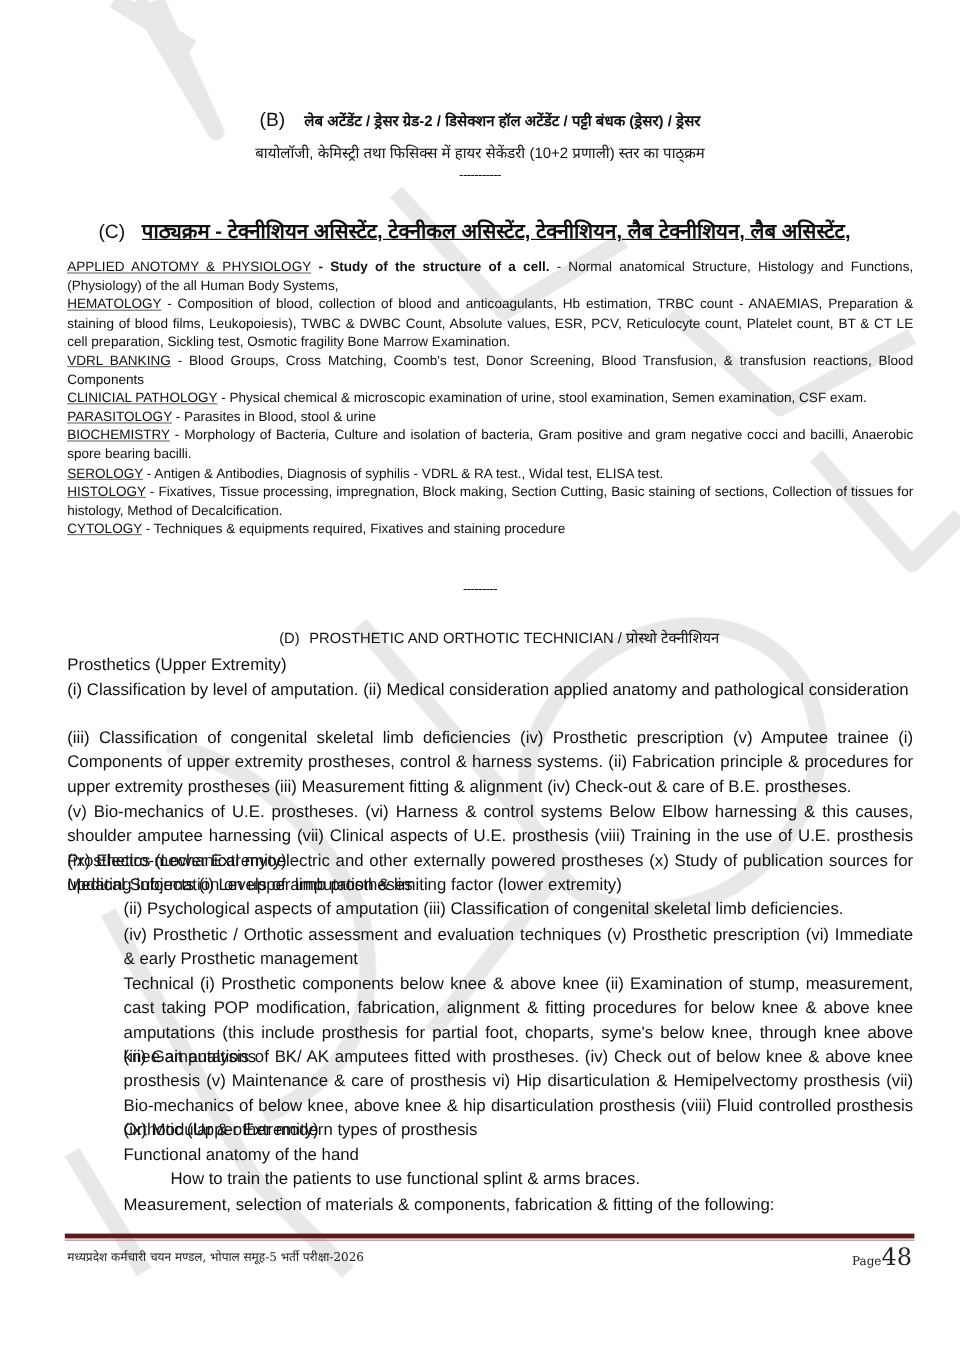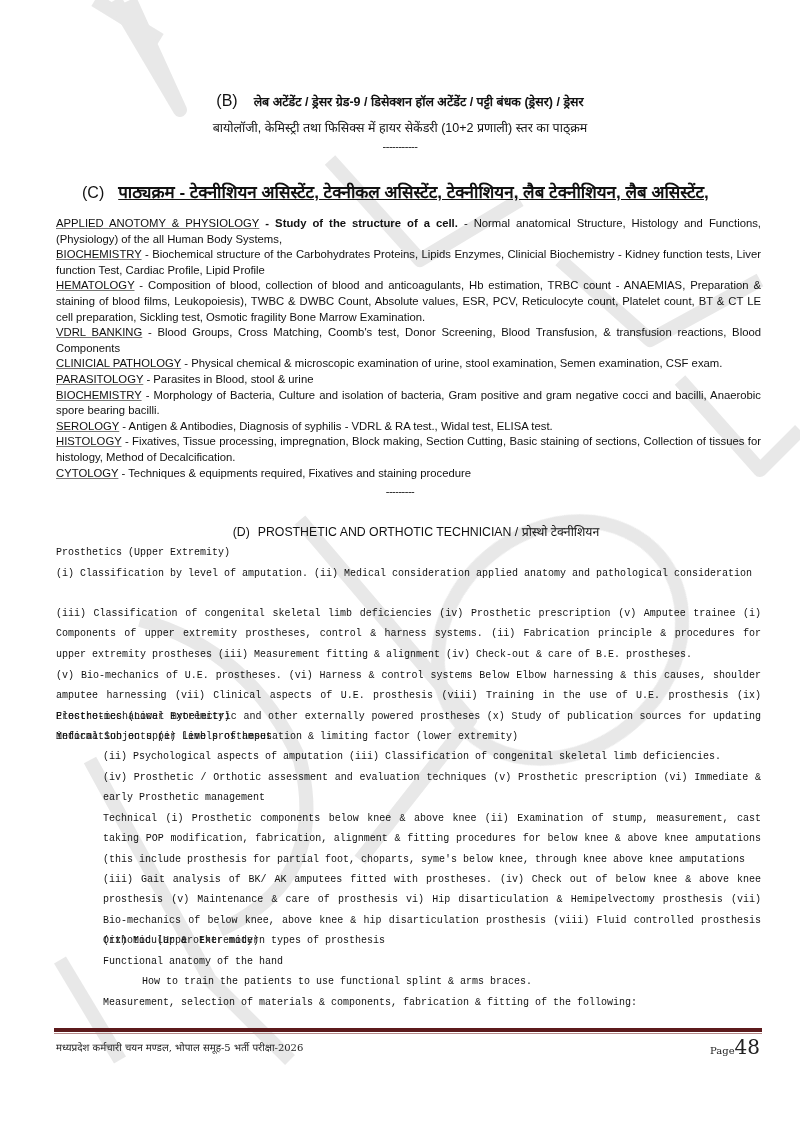--- a/index.html
+++ b/index.html
@@ -38,21 +38,21 @@
     .bold { font-weight: bold; }
 
     .sec-d-title {
       position: absolute; top: 523px; left: 0; width: 800px; text-align: center;
       font-size: 12.3px;
       padding-left: 16px;
     }
     .sec-d-title .label { margin-right: 8px; }
 
     .line {
-      position: absolute; font-size: 10px; line-height: 20.4px; text-align: justify; font-family: Liberation Mono, monospace;
+      position: absolute; font-size: 14px; line-height: 20.4px; text-align: justify;
     }
     .l1 { left: 56px; width: 705px; }
     .l2 { left: 103px; width: 658px; }
 
     .footer-rule1 { position: absolute; left: 54px; top: 1028px; width: 708px; height: 4px; background: #5c1a1c; }
     .footer-rule2 { position: absolute; left: 54px; top: 1033px; width: 708px; height: 1px; background: #b58a8a; }
     .footer-left { position: absolute; left: 56px; top: 1040px; font-size: 10px; font-family: "DejaVu Serif", serif; color: #222; }
     .footer-right { position: absolute; right: 40px; top: 1035px; font-family: "DejaVu Serif", serif; color: #222; }
     .footer-right .pg { font-size: 10px; }
     .footer-right .num { font-size: 20px; }
@@ -71,32 +71,31 @@
     <path d="M300 520 L470 720 L360 860"></path>
     <path d="M140 620 Q250 650 300 760 Q330 880 220 930"></path>
     <path d="M90 760 L210 980 L290 1060"></path>
     <path d="M60 960 L120 1060"></path>
   </g>
 </svg>
 
 <div class="page">
 
   <div class="sec-b-title">
-    <span class="label">(B)</span><span>लेब अटेंडेंट / ड्रेसर ग्रेड-9 / डिसेक्शन हॉल अटेंडेंट / पट्टी बंधक (ड्रेसर) / ड्रेसर</span>
+    <span class="label">(B)</span><span>लेब अटेंडेंट / ड्रेसर ग्रेड-2 / डिसेक्शन हॉल अटेंडेंट / पट्टी बंधक (ड्रेसर) / ड्रेसर</span>
   </div>
   <div class="sec-b-sub">बायोलॉजी, केमिस्ट्री तथा फिसिक्स में हायर सेकेंडरी (10+2 प्रणाली) स्तर का पाठ्क्रम</div>
   <div class="sep" style="top:140px;">-----------</div>
 
   <div class="sec-c-title">
     <span class="label">(C)</span><span class="hi">पाठ्यक्रम - टेक्नीशियन असिस्टेंट, टेक्नीकल असिस्टेंट, टेक्नीशियन, लैब टेक्नीशियन, लैब असिस्टेंट,</span>
   </div>
 
   <div class="block" style="top:216px;">
     <div><span class="topic">APPLIED ANOTOMY &amp; PHYSIOLOGY</span><span class="bold"> - Study of the structure of a cell.</span><span> - Normal anatomical Structure, Histology and Functions, (Physiology) of the all Human Body Systems,</span></div>
-    <div><span class="topic">BIOCHEMISTRY</span><span> -  Biochemical structure of the Carbohydrates Proteins, Lipids Enzymes, Clinicial Biochemistry - Kidney function tests, Liver function Test, Cardiac Profile, Lipid Profile</span></div>
     <div><span class="topic">HEMATOLOGY</span><span> -  Composition of blood, collection of blood and anticoagulants, Hb estimation, TRBC count - ANAEMIAS, Preparation &amp; staining of blood films, Leukopoiesis), TWBC &amp; DWBC Count, Absolute values, ESR, PCV, Reticulocyte count, Platelet count, BT &amp; CT LE cell preparation, Sickling test, Osmotic fragility Bone Marrow Examination.</span></div>
     <div><span class="topic">VDRL BANKING</span><span>  - Blood Groups, Cross Matching, Coomb's test, Donor Screening, Blood Transfusion, &amp; transfusion reactions, Blood Components</span></div>
     <div><span class="topic">CLINICIAL PATHOLOGY</span><span> - Physical chemical &amp; microscopic examination of urine, stool examination, Semen examination, CSF exam.</span></div>
     <div><span class="topic">PARASITOLOGY</span><span> -  Parasites in Blood, stool &amp; urine</span></div>
     <div><span class="topic">BIOCHEMISTRY</span><span> -  Morphology of Bacteria, Culture and isolation of bacteria, Gram positive and gram negative cocci and bacilli, Anaerobic spore bearing bacilli.</span></div>
     <div><span class="topic">SEROLOGY</span><span> -  Antigen &amp; Antibodies, Diagnosis of syphilis - VDRL &amp; RA test., Widal test, ELISA test.</span></div>
     <div><span class="topic">HISTOLOGY</span><span> -  Fixatives, Tissue processing, impregnation, Block making, Section Cutting, Basic staining of sections, Collection of tissues for histology, Method of Decalcification.</span></div>
     <div><span class="topic">CYTOLOGY</span><span> -  Techniques &amp; equipments required, Fixatives and staining procedure</span></div>
   </div>
   <div class="sep" style="top:485px;">---------</div>

